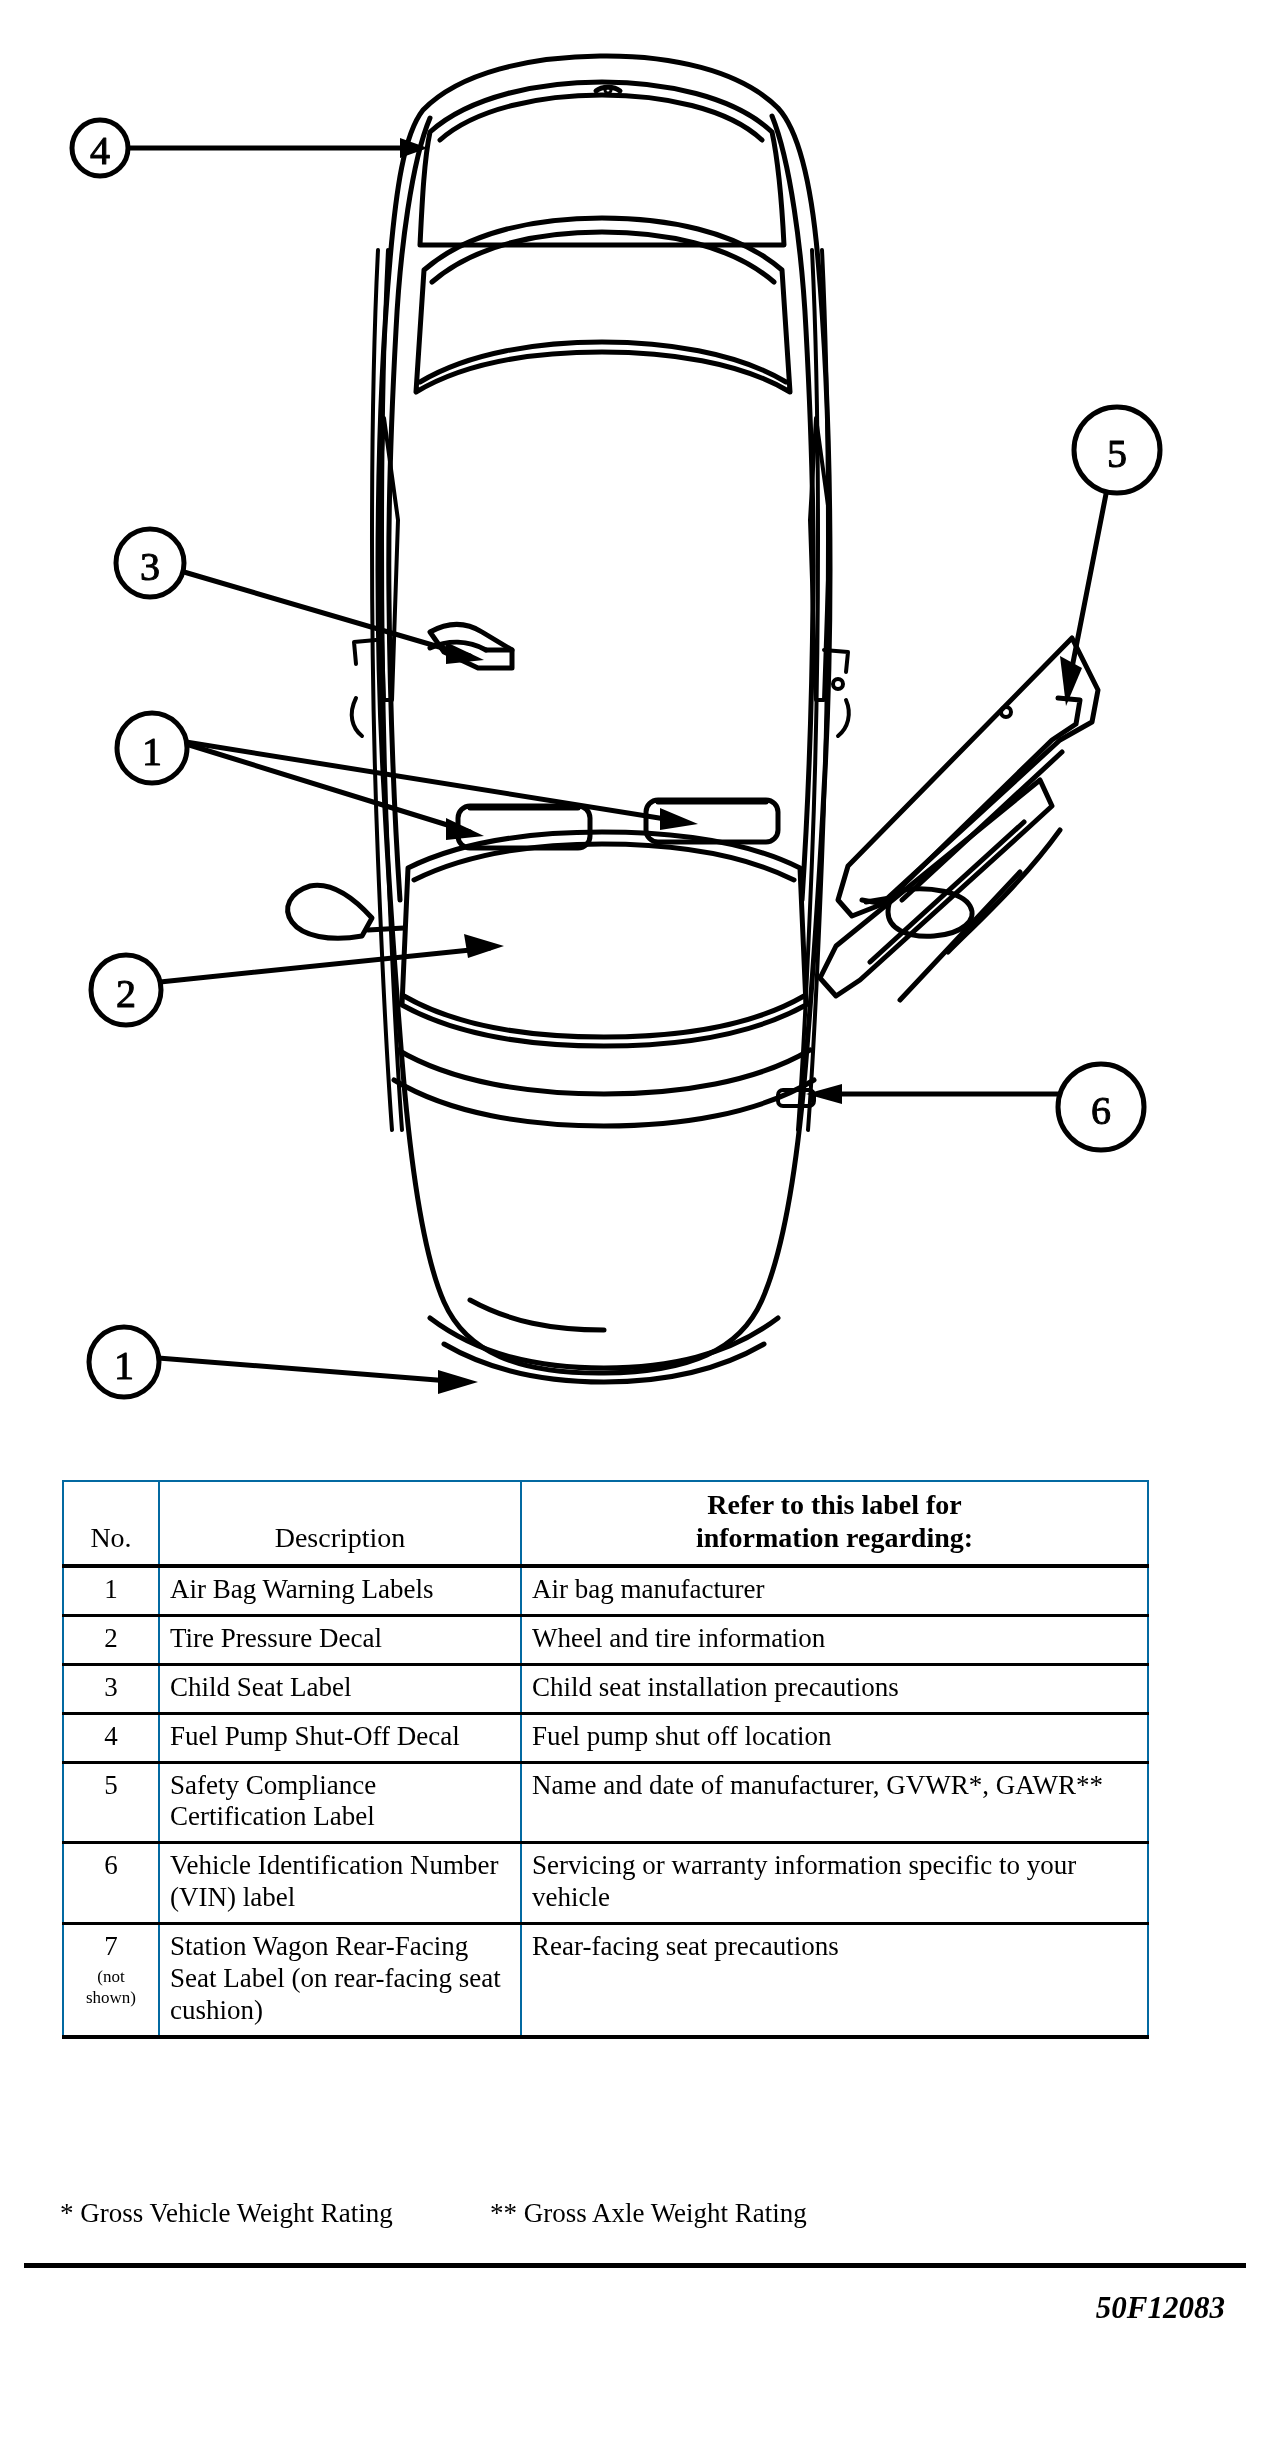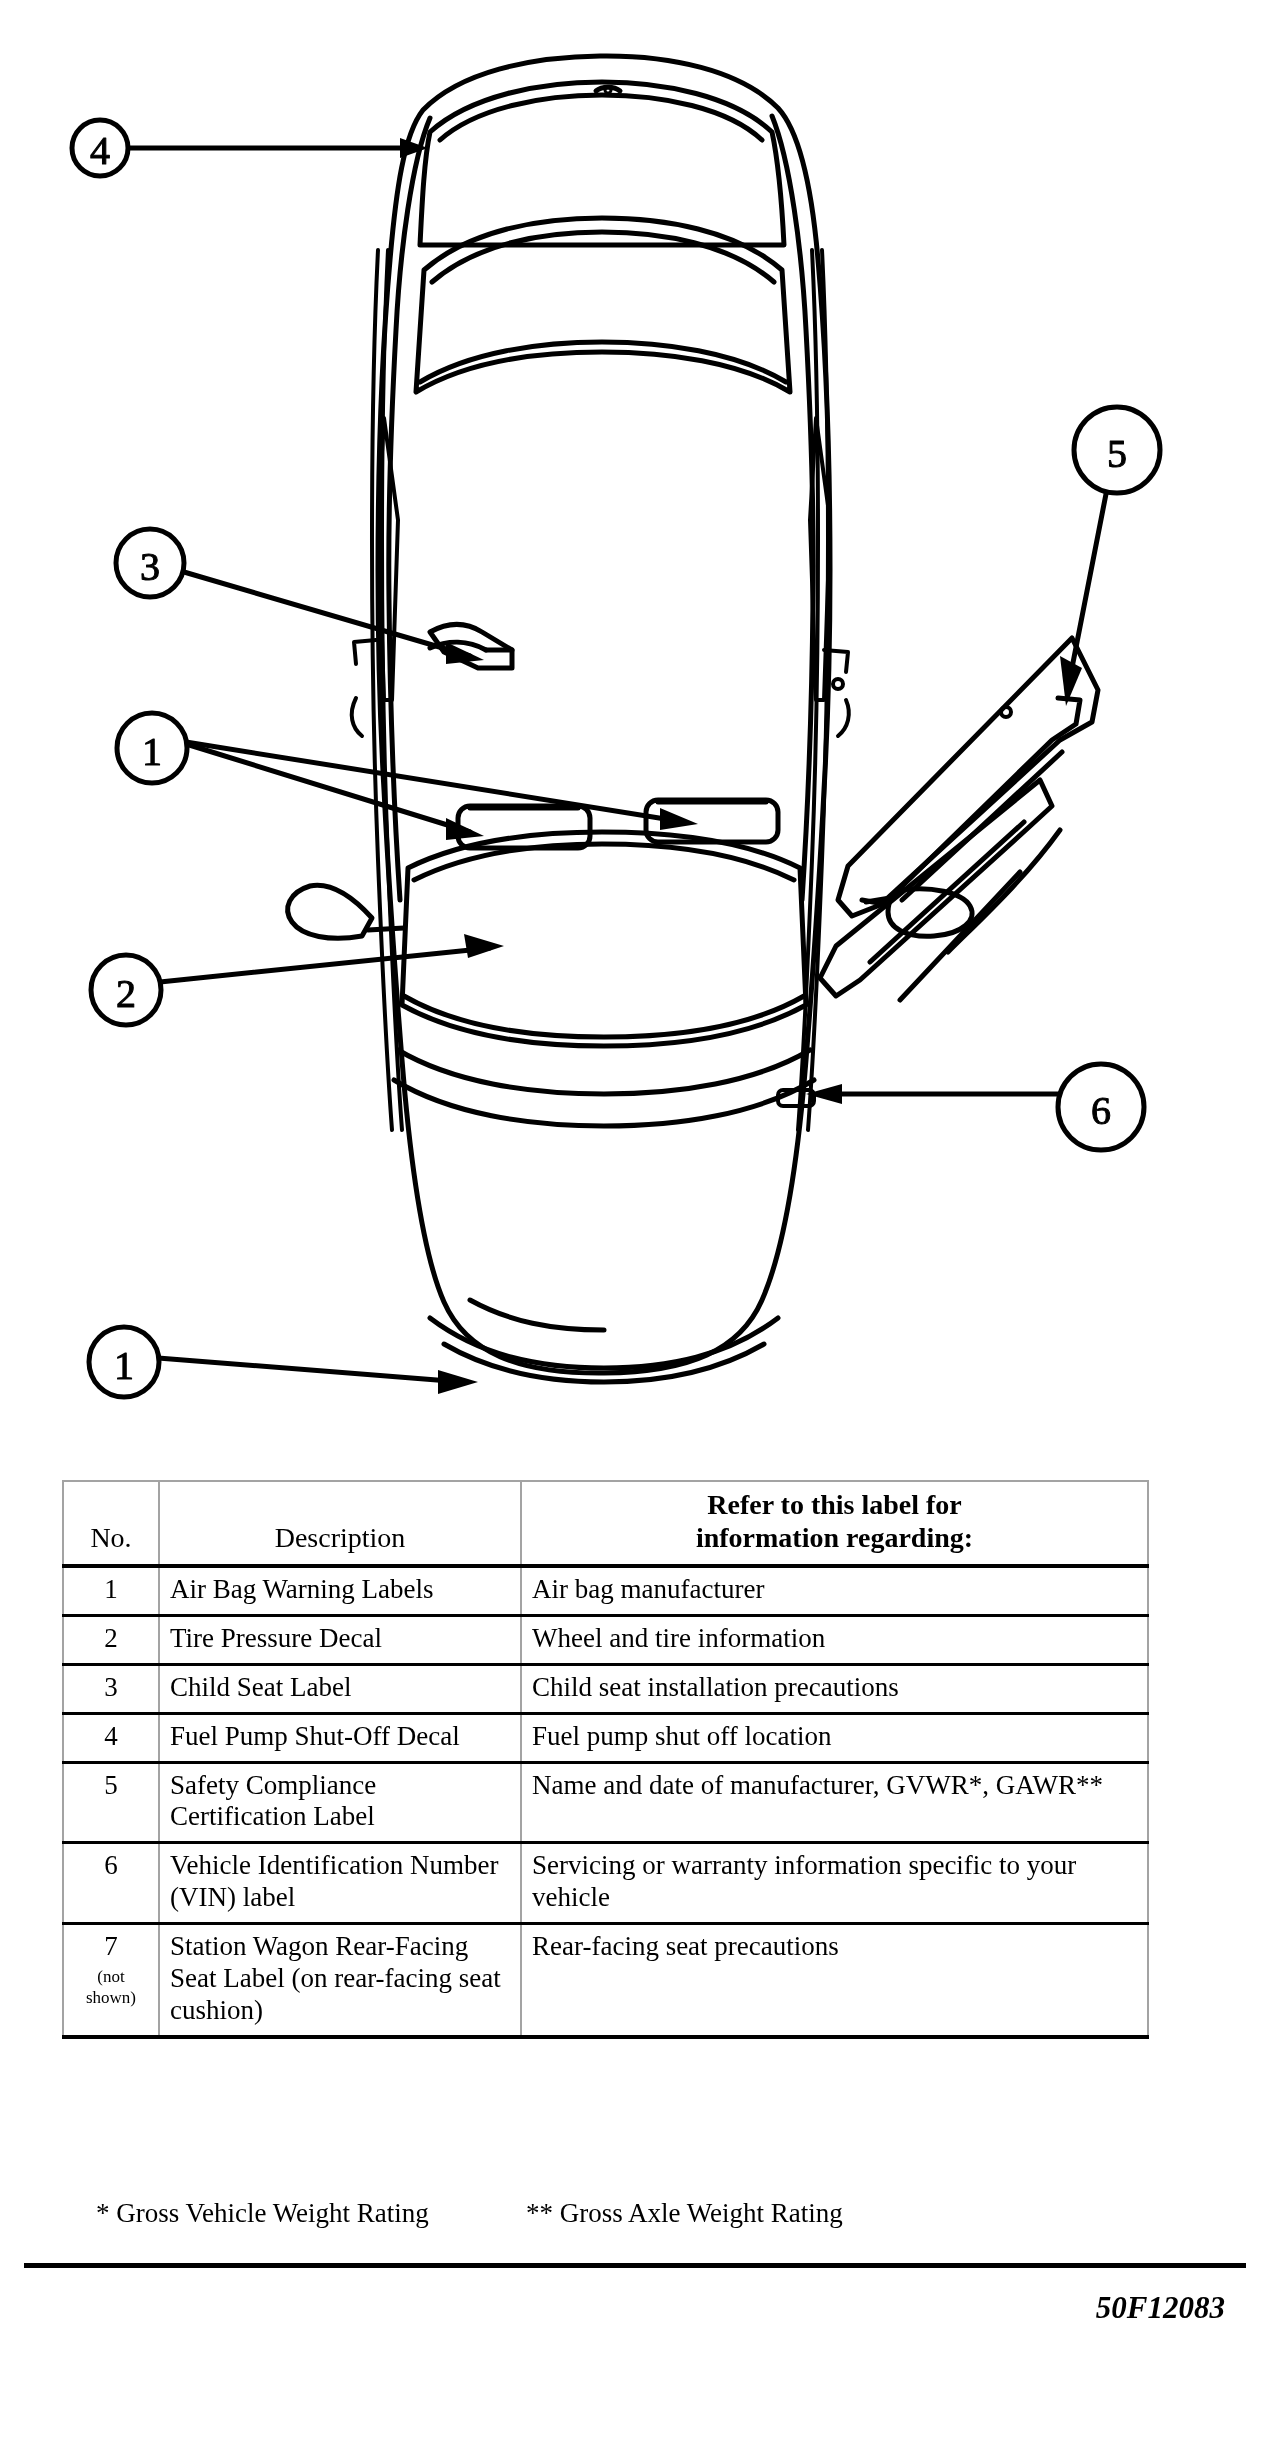--- a/index.html
+++ b/index.html
@@ -48,21 +48,21 @@
   
   #label-table {
     position: absolute;
     left: 62px;
     top: 1480px;
     width: 1087px;
     border-collapse: collapse;
     table-layout: fixed;
   }
   #label-table td, #label-table th {
-    border: 2px solid #a3a3a3;
+    border: 2px solid #0369a1;
     padding: 6px 10px 8px 10px;
     font-size: 27px;
     line-height: 1.18;
     vertical-align: top;
     font-family: "Liberation Serif", serif;
     font-weight: normal;
   }
   #label-table thead th {
     border-bottom: 4px solid #000;
     text-align: center;
@@ -105,21 +105,21 @@
     position: absolute;
     left: 60px;
     top: 2198px;
     width: 1090px;
     font-size: 27px;
     font-family: "Liberation Serif", serif;
   }
   #footnotes .fn {
     display: inline-block;
   }
-  #footnotes .fn-1 { width: 430px; margin-left: 36px; }
+  #footnotes .fn-1 { width: 430px; }
   #footnotes .fn-2 { }
 
   
   #bottom-rule {
     position: absolute;
     left: 24px;
     top: 2263px;
     width: 1222px;
     height: 5px;
     background: #000;

